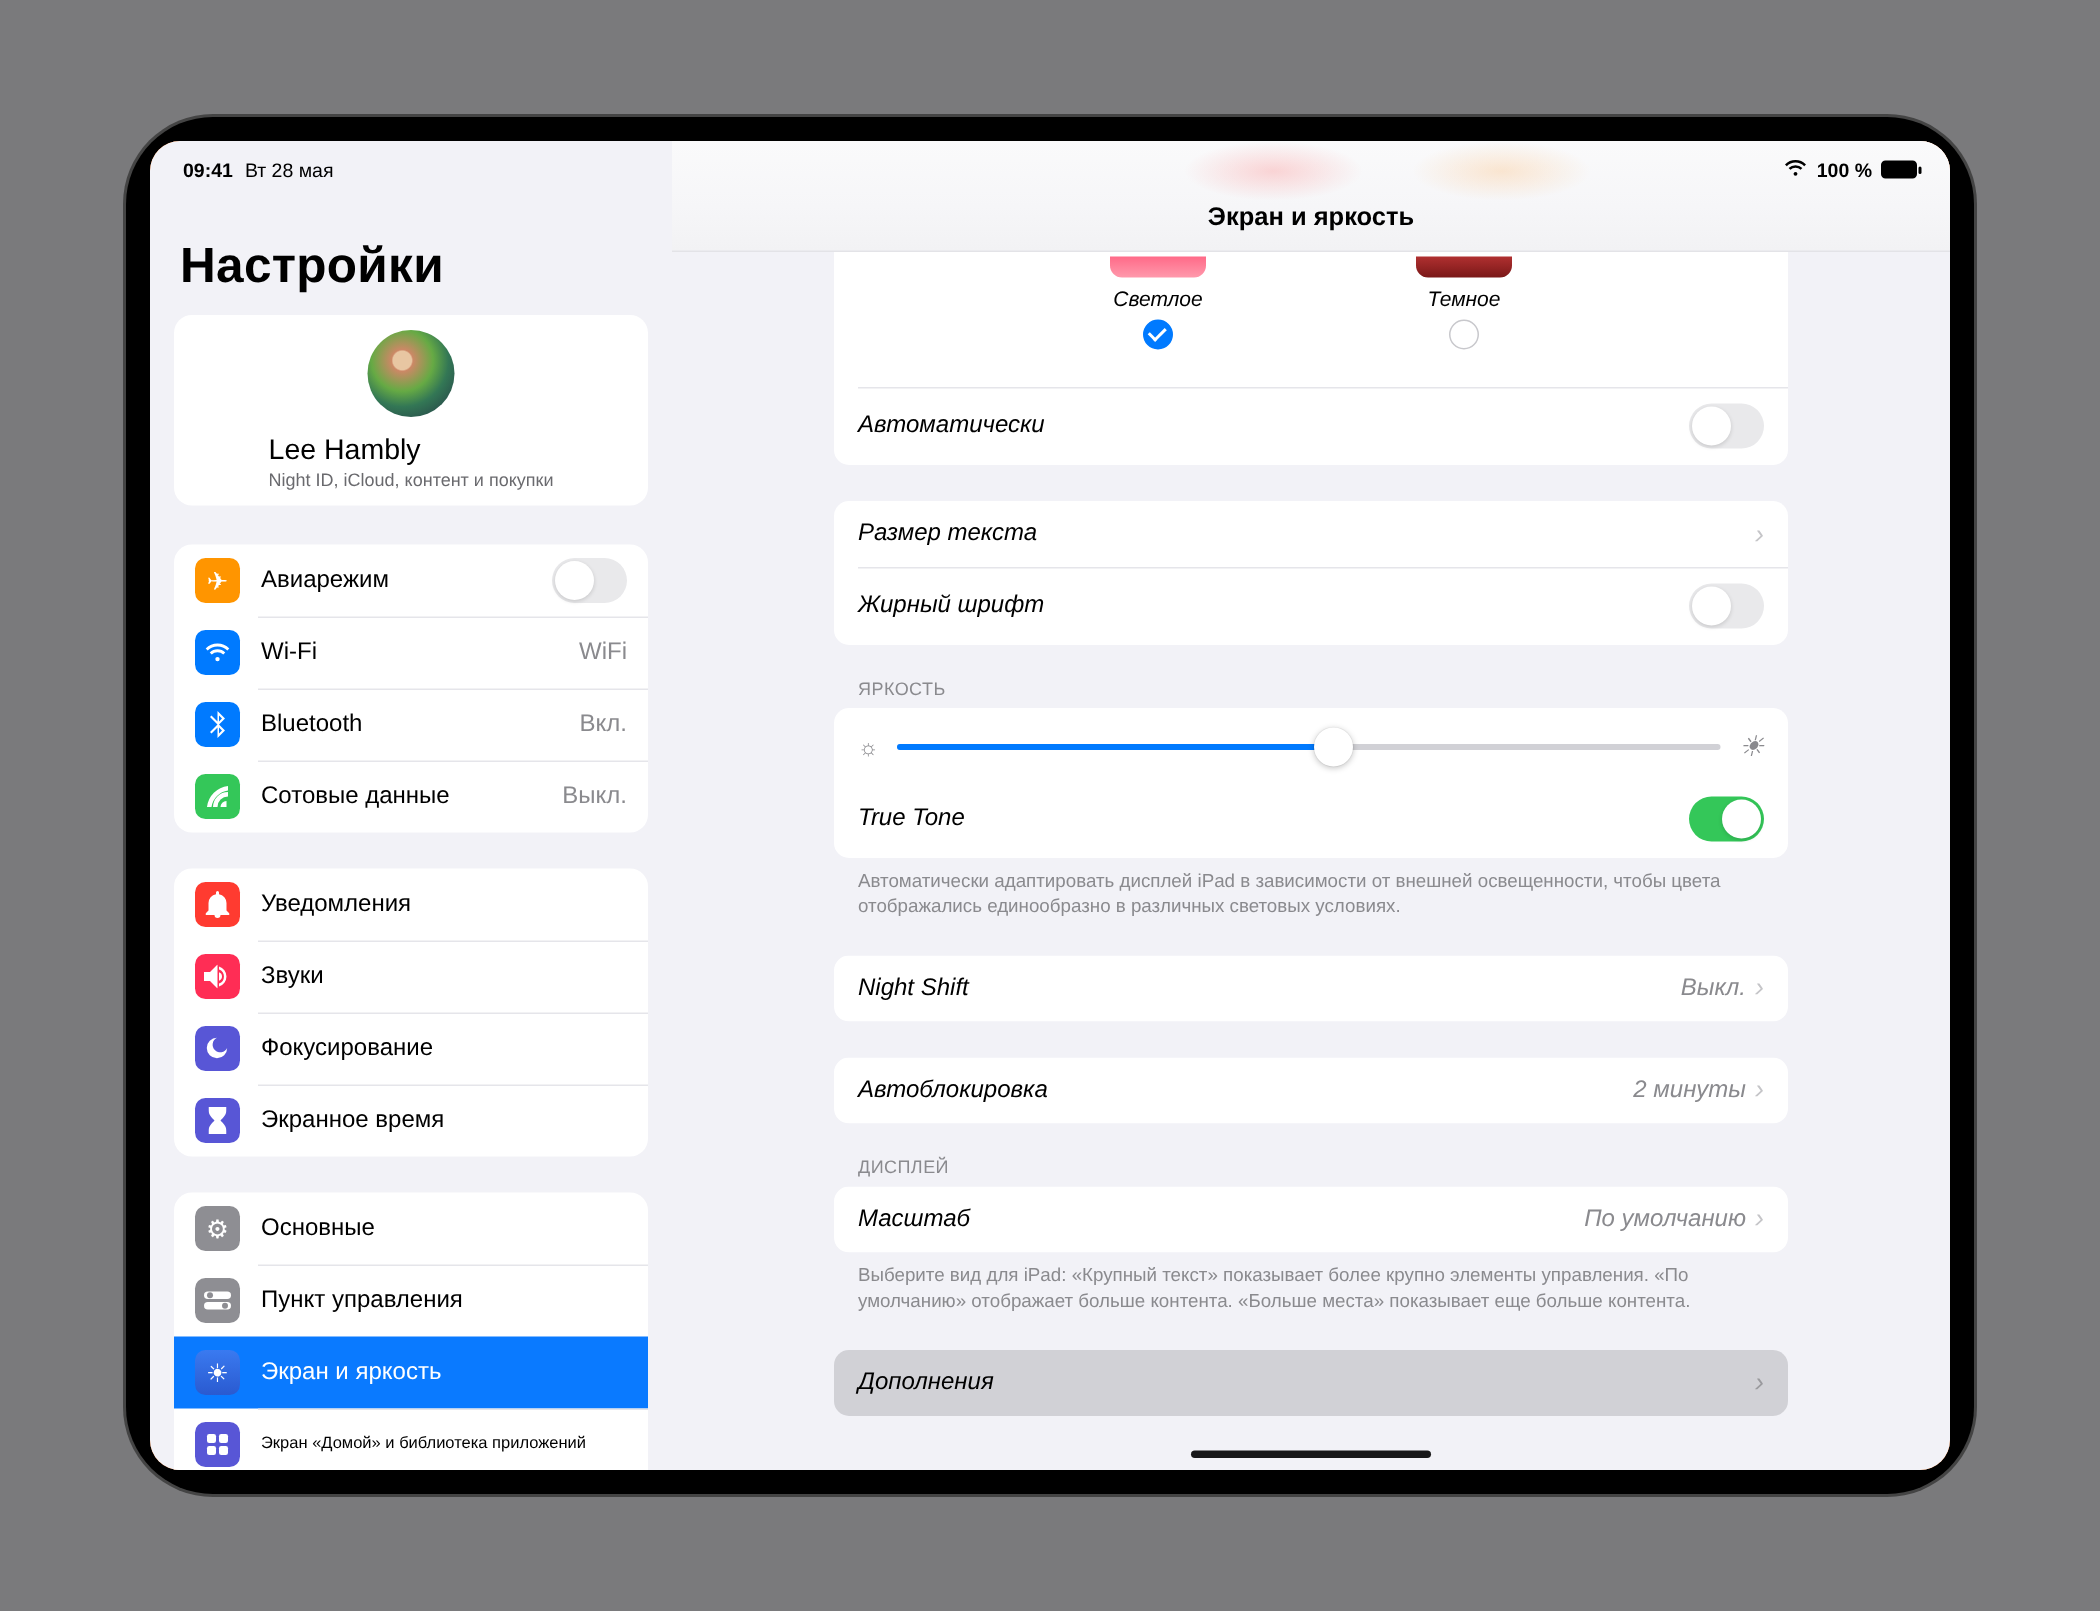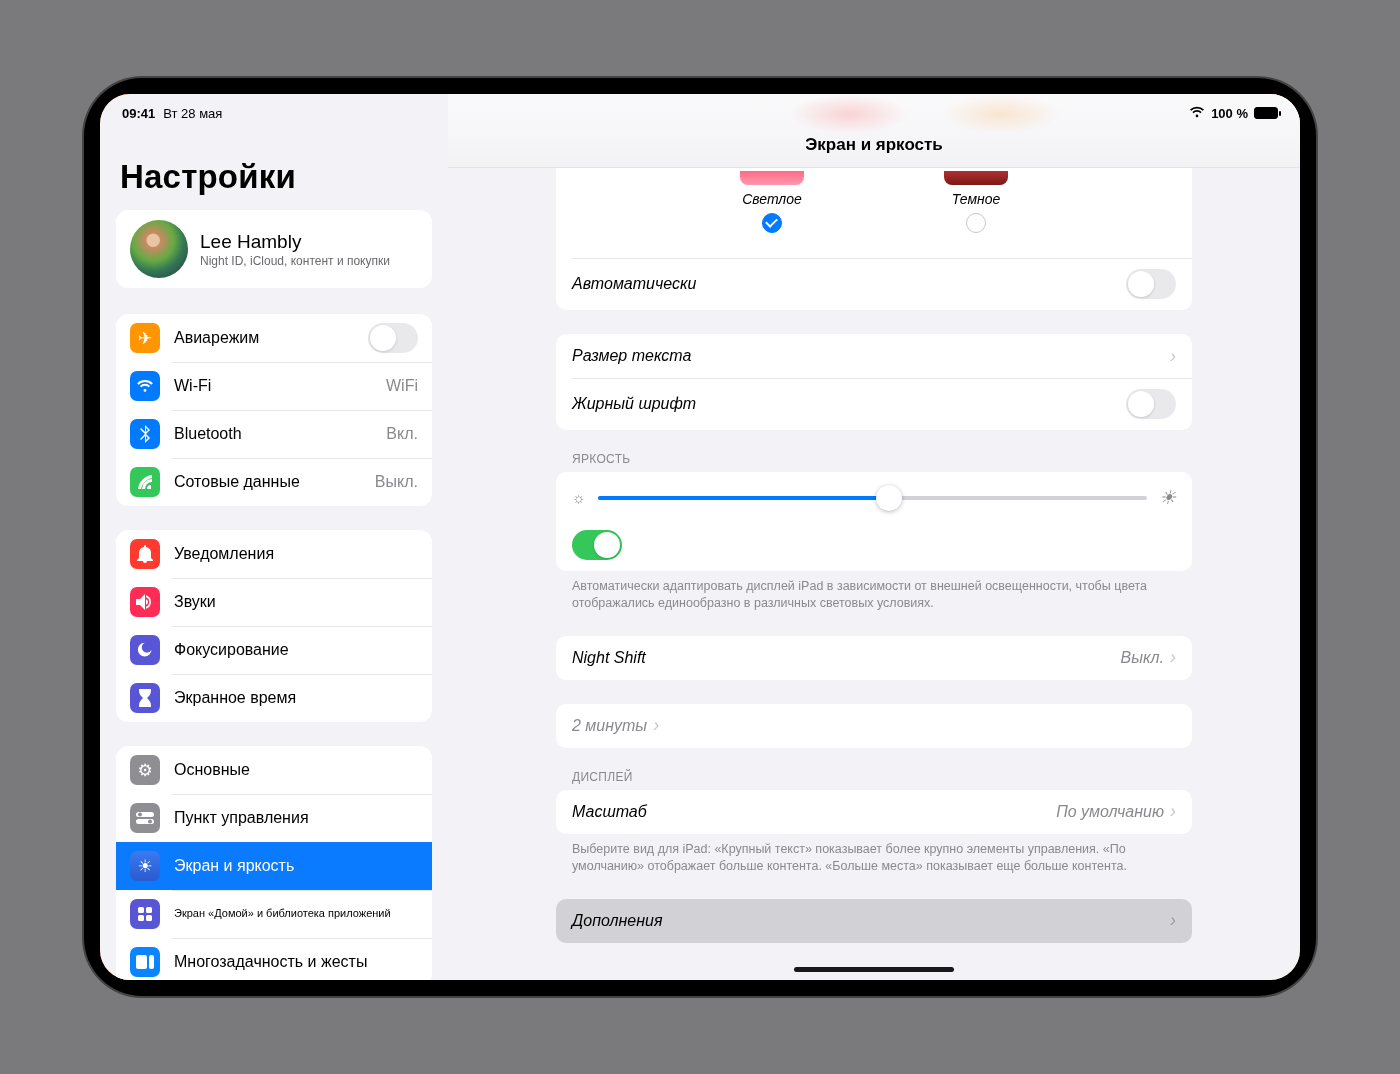--- a/index.html
+++ b/index.html
@@ -20,21 +20,21 @@
     background: #000;
     border-radius: 58px;
     padding: 16px;
     position: relative;
     box-shadow: 0 0 0 2px #444;
   }
   .screen {
     width: 100%;
     height: 100%;
     background: #f97316;
-    border-radius: 30px;
+    border-radius: 20px;
     overflow: hidden;
     position: relative;
     display: flex;
     flex-direction: column;
   }
   .status-bar {
     height: 26px;
     display: flex;
     justify-content: space-between;
     align-items: center;
@@ -77,20 +77,21 @@
     background: #fff;
     border-radius: 12px;
     overflow: hidden;
   }
   .profile {
     display: flex;
     align-items: center;
     padding: 10px 14px;
     gap: 12px;
     margin-bottom: 26px;
+    flex-direction: column;
   }
   .avatar {
     width: 58px; height: 58px; border-radius: 50%;
     background: radial-gradient(circle at 40% 35%, #e8c6a2 12%, #c86 14%, #6a4 40%, #375 60%, #234 100%);
   }
   .profile-text .name { font-size: 19px; font-weight: 500; }
   .profile-text .sub { font-size: 12px; color: #6a6a6e; margin-top: 1px;}
   
   .group { margin-bottom: 24px; }
   .row {
@@ -423,35 +424,37 @@
               <div class="slider">
                 <span class="sun">☼</span>
                 <div class="slider-track">
                   <div class="slider-fill"></div>
                   <div class="slider-thumb"></div>
                 </div>
                 <span class="sun big">☀︎</span>
               </div>
             </div>
             <div class="drow">
+              <div class="dlabel">True Tone</div>
               <div class="toggle on"></div>
             </div>
           </div>
           <div class="footnote">Автоматически адаптировать дисплей iPad в зависимости от внешней освещенности, чтобы цвета отображались единообразно в различных световых условиях.</div>
 
           <div class="dgroup">
             <div class="drow">
               <div class="dlabel">Night Shift</div>
               <div class="dval">Выкл.</div>
               <span class="chev">›</span>
             </div>
           </div>
 
           <div class="dgroup">
             <div class="drow">
+              <div class="dlabel">Автоблокировка</div>
               <div class="dval">2 минуты</div>
               <span class="chev">›</span>
             </div>
           </div>
 
           <div class="section-label">ДИСПЛЕЙ</div>
           <div class="dgroup" style="margin-top:0">
             <div class="drow">
               <div class="dlabel">Масштаб</div>
               <div class="dval">По умолчанию</div>

